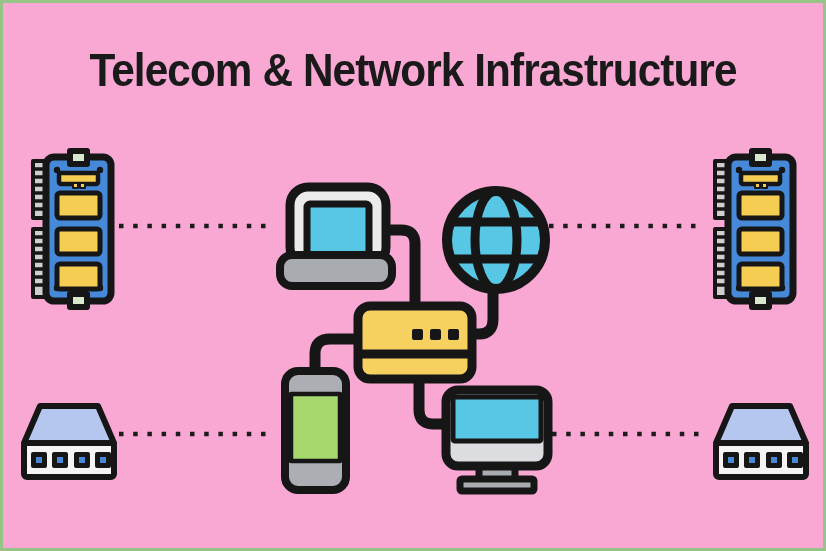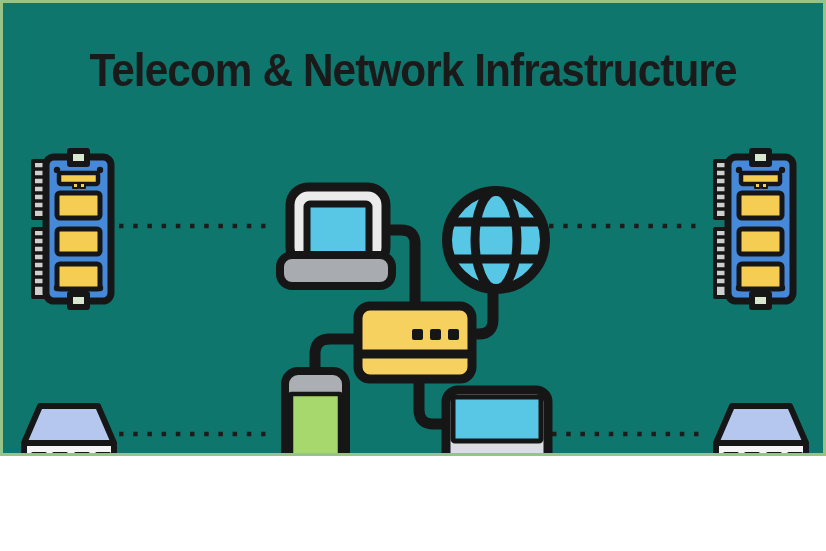--- a/index.html
+++ b/index.html
@@ -1,19 +1,19 @@
 <!DOCTYPE html>
 <html><head>
 <meta charset="utf-8">
 <style>
   html,body{margin:0;padding:0;background:#ffffff;}
   .canvas{
     position:relative;
-    width:826px;height:456px;
-    background:#0f766e;
+    width:826px;height:551px;
+    background:#f9a8d4;
     border:3px solid #96c487;
     box-sizing:border-box;
     overflow:hidden;
     font-family:"Liberation Sans", sans-serif;
   }
   .title{
     position:absolute;
     top:40px;left:0;right:0;
     margin:0;
     text-align:center;

